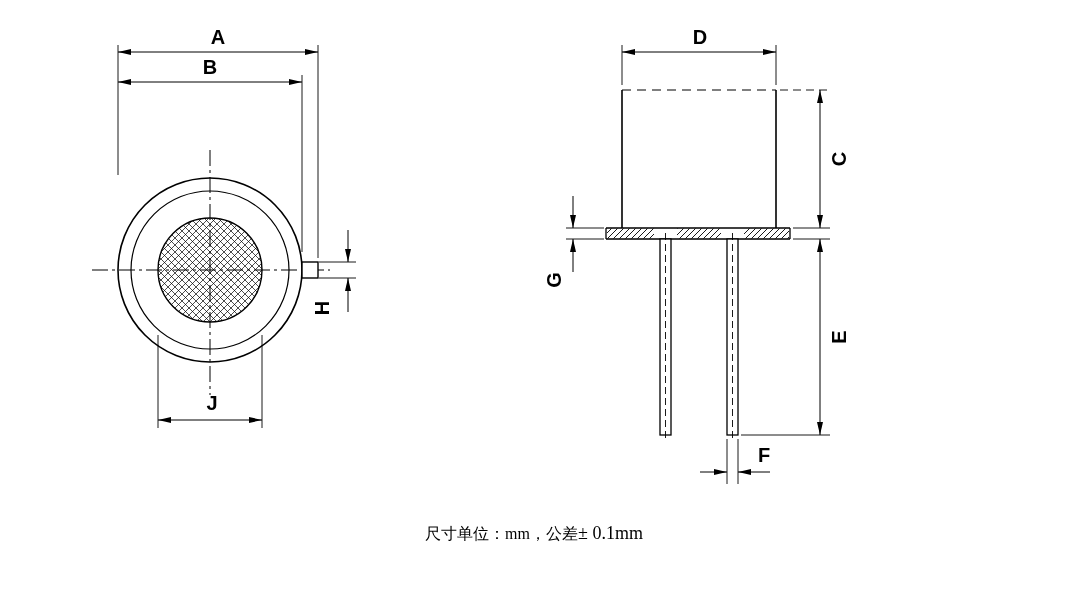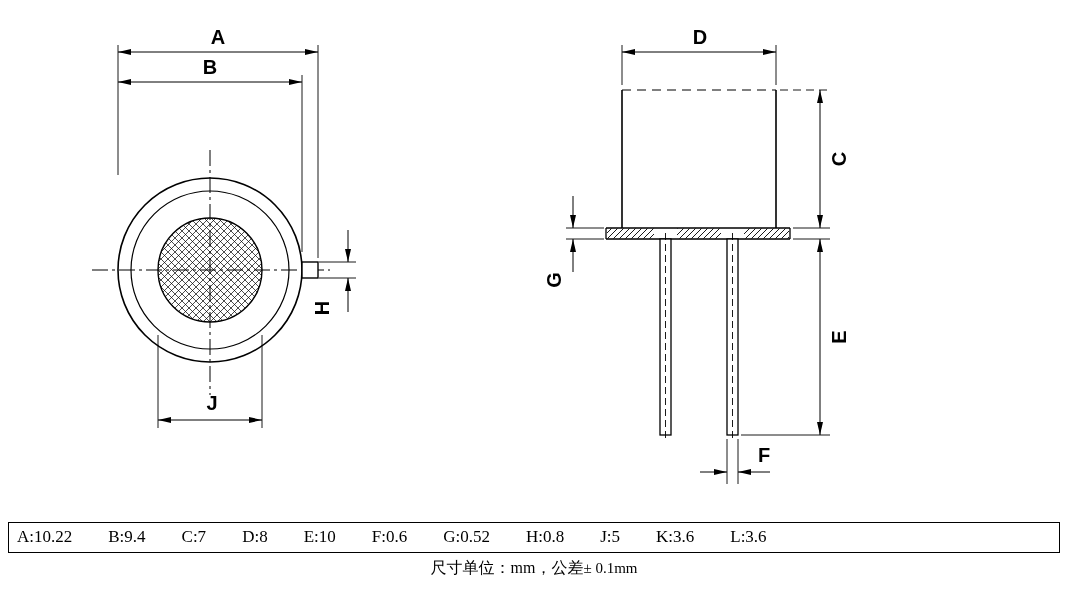--- a/index.html
+++ b/index.html
@@ -28,21 +28,21 @@
     background: #fff;
   }
 
   .unit-note {
     margin-top: 5px;
     text-align: center;
     font-family: "Liberation Serif", serif;
     font-size: 16px;
     color: #000;
   }
-  .unit-note .tol { font-size: 15px; }
+  .unit-note .tol { font-size: 18px; }
 </style>
 </head>
 <body>
 
 <div class="page">
 
   <svg width="1068" height="518" viewBox="0 0 1068 518">
     <defs>
       <marker id="arr" markerWidth="14" markerHeight="8" refX="13" refY="4" orient="auto-start-reverse" markerUnits="userSpaceOnUse">
         <path d="M0,1 L13,4 L0,7 Z" fill="#000"></path>
@@ -152,31 +152,18 @@
       <g>
         <line x1="727" y1="439" x2="727" y2="484" stroke-width="0.9"></line>
         <line x1="738" y1="439" x2="738" y2="484" stroke-width="0.9"></line>
         <line x1="700" y1="472" x2="727" y2="472" stroke-width="1" marker-end="url(#arr)"></line>
         <line x1="770" y1="472" x2="738" y2="472" stroke-width="1" marker-end="url(#arr)"></line>
         <text x="764" y="462" text-anchor="middle" stroke="none" fill="#000">F</text>
       </g>
     </g>
   </svg>
 
-  <div class="dims-table">
-    <span>A:10.22</span>
-    <span>B:9.4</span>
-    <span>C:7</span>
-    <span>D:8</span>
-    <span>E:10</span>
-    <span>F:0.6</span>
-    <span>G:0.52</span>
-    <span>H:0.8</span>
-    <span>J:5</span>
-    <span>K:3.6</span>
-    <span>L:3.6</span>
-  </div>
 
   <div class="unit-note">
     <span>尺寸单位：mm，公差</span><span class="tol">± 0.1mm</span>
   </div>
 
 </div>
 
 </body></html>

